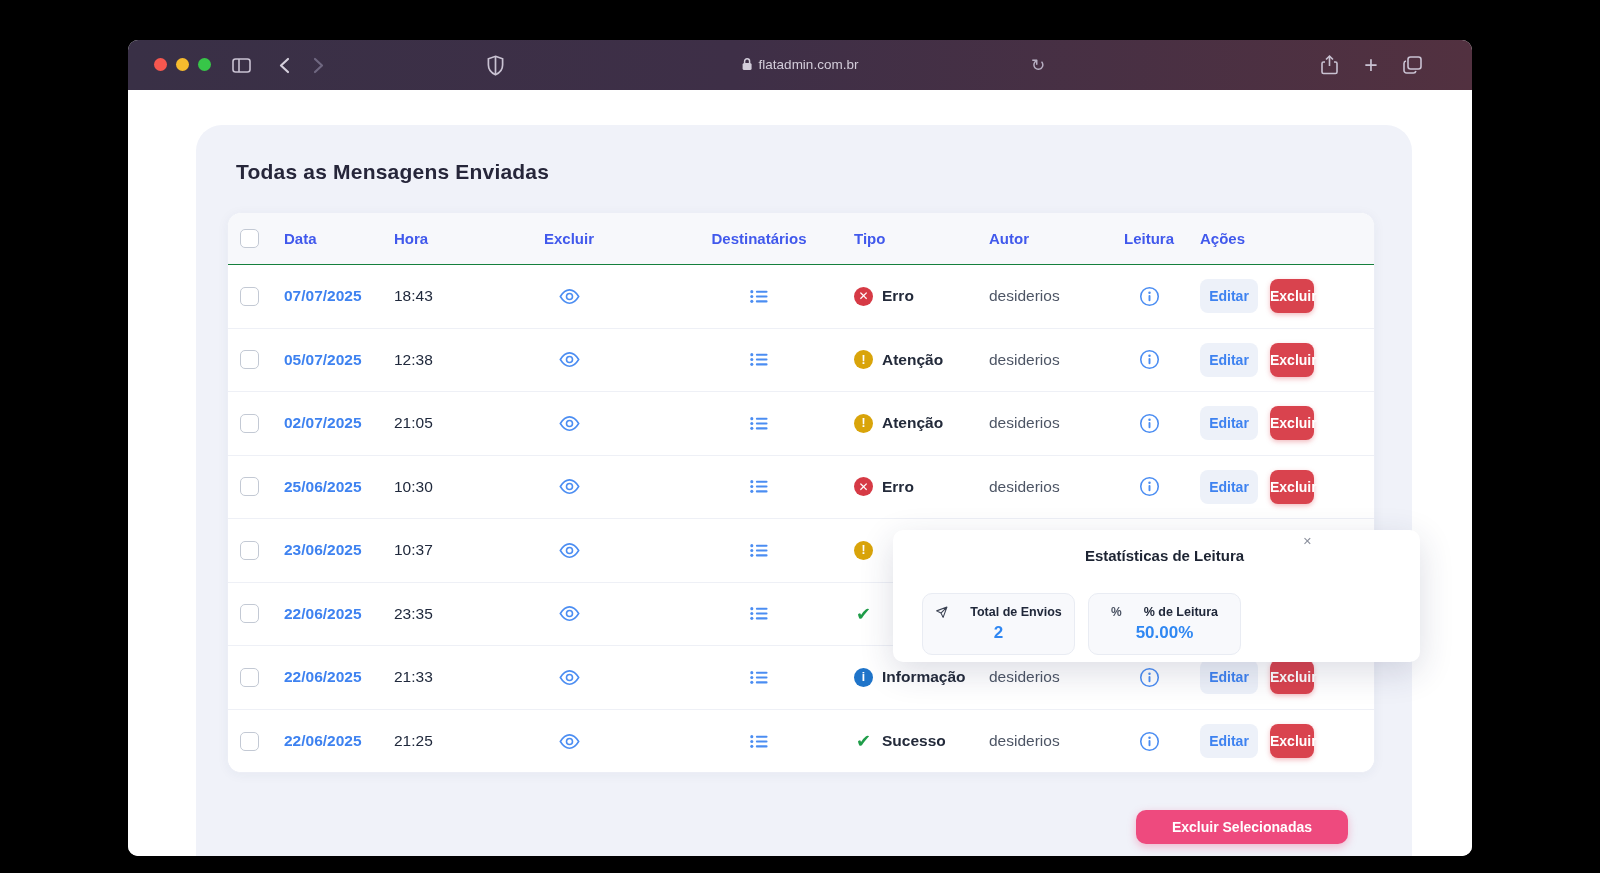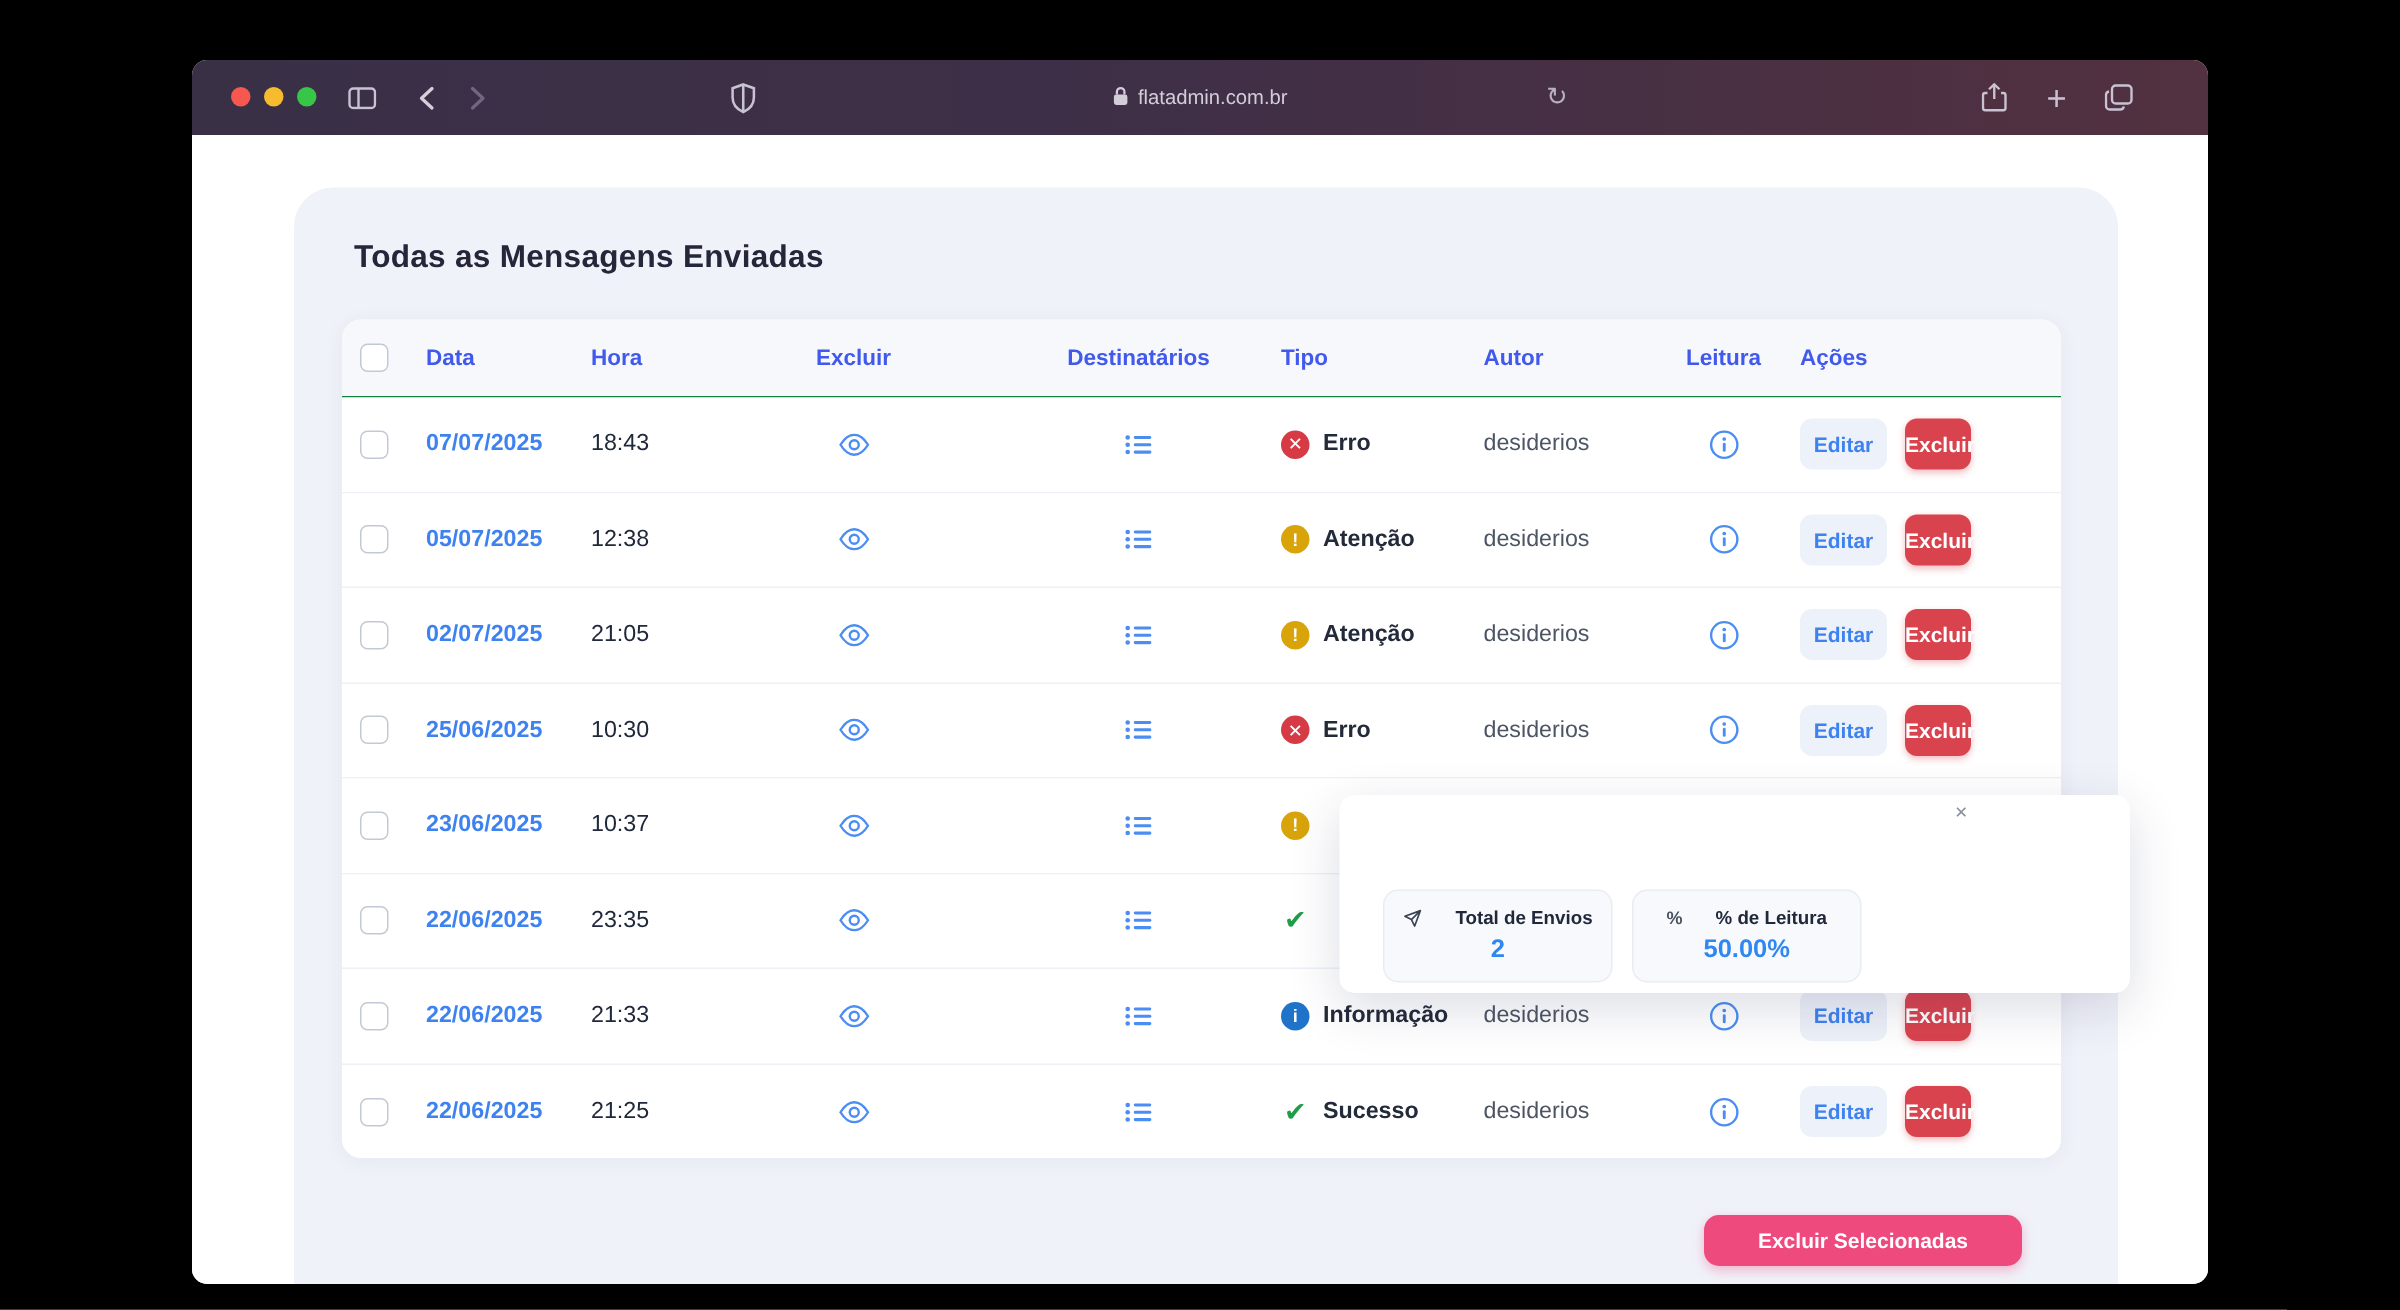--- a/index.html
+++ b/index.html
@@ -566,20 +566,21 @@
     <div class="cell c-acoes">
       <button class="btn-edit">Editar</button>
       <button class="btn-del">Excluir</button>
     </div>
   </div>
 </div>
     </div>
 
     <div class="popup">
       <button class="popup-close">✕</button>
+      <div class="popup-title">Estatísticas de Leitura</div>
       <div class="stats">
         <div class="stat-box">
           <div class="stat-label">
             <span>
               <svg width="13" height="13" viewBox="0 0 24 24">
                   <path d="M22 2 11 13 M22 2 15 21 11 13 3 9 22 2Z" fill="none" stroke="#3a4152" stroke-width="2" stroke-linejoin="round"></path>
                 </svg>
             </span>
             <span>Total de Envios</span>
           </div>

